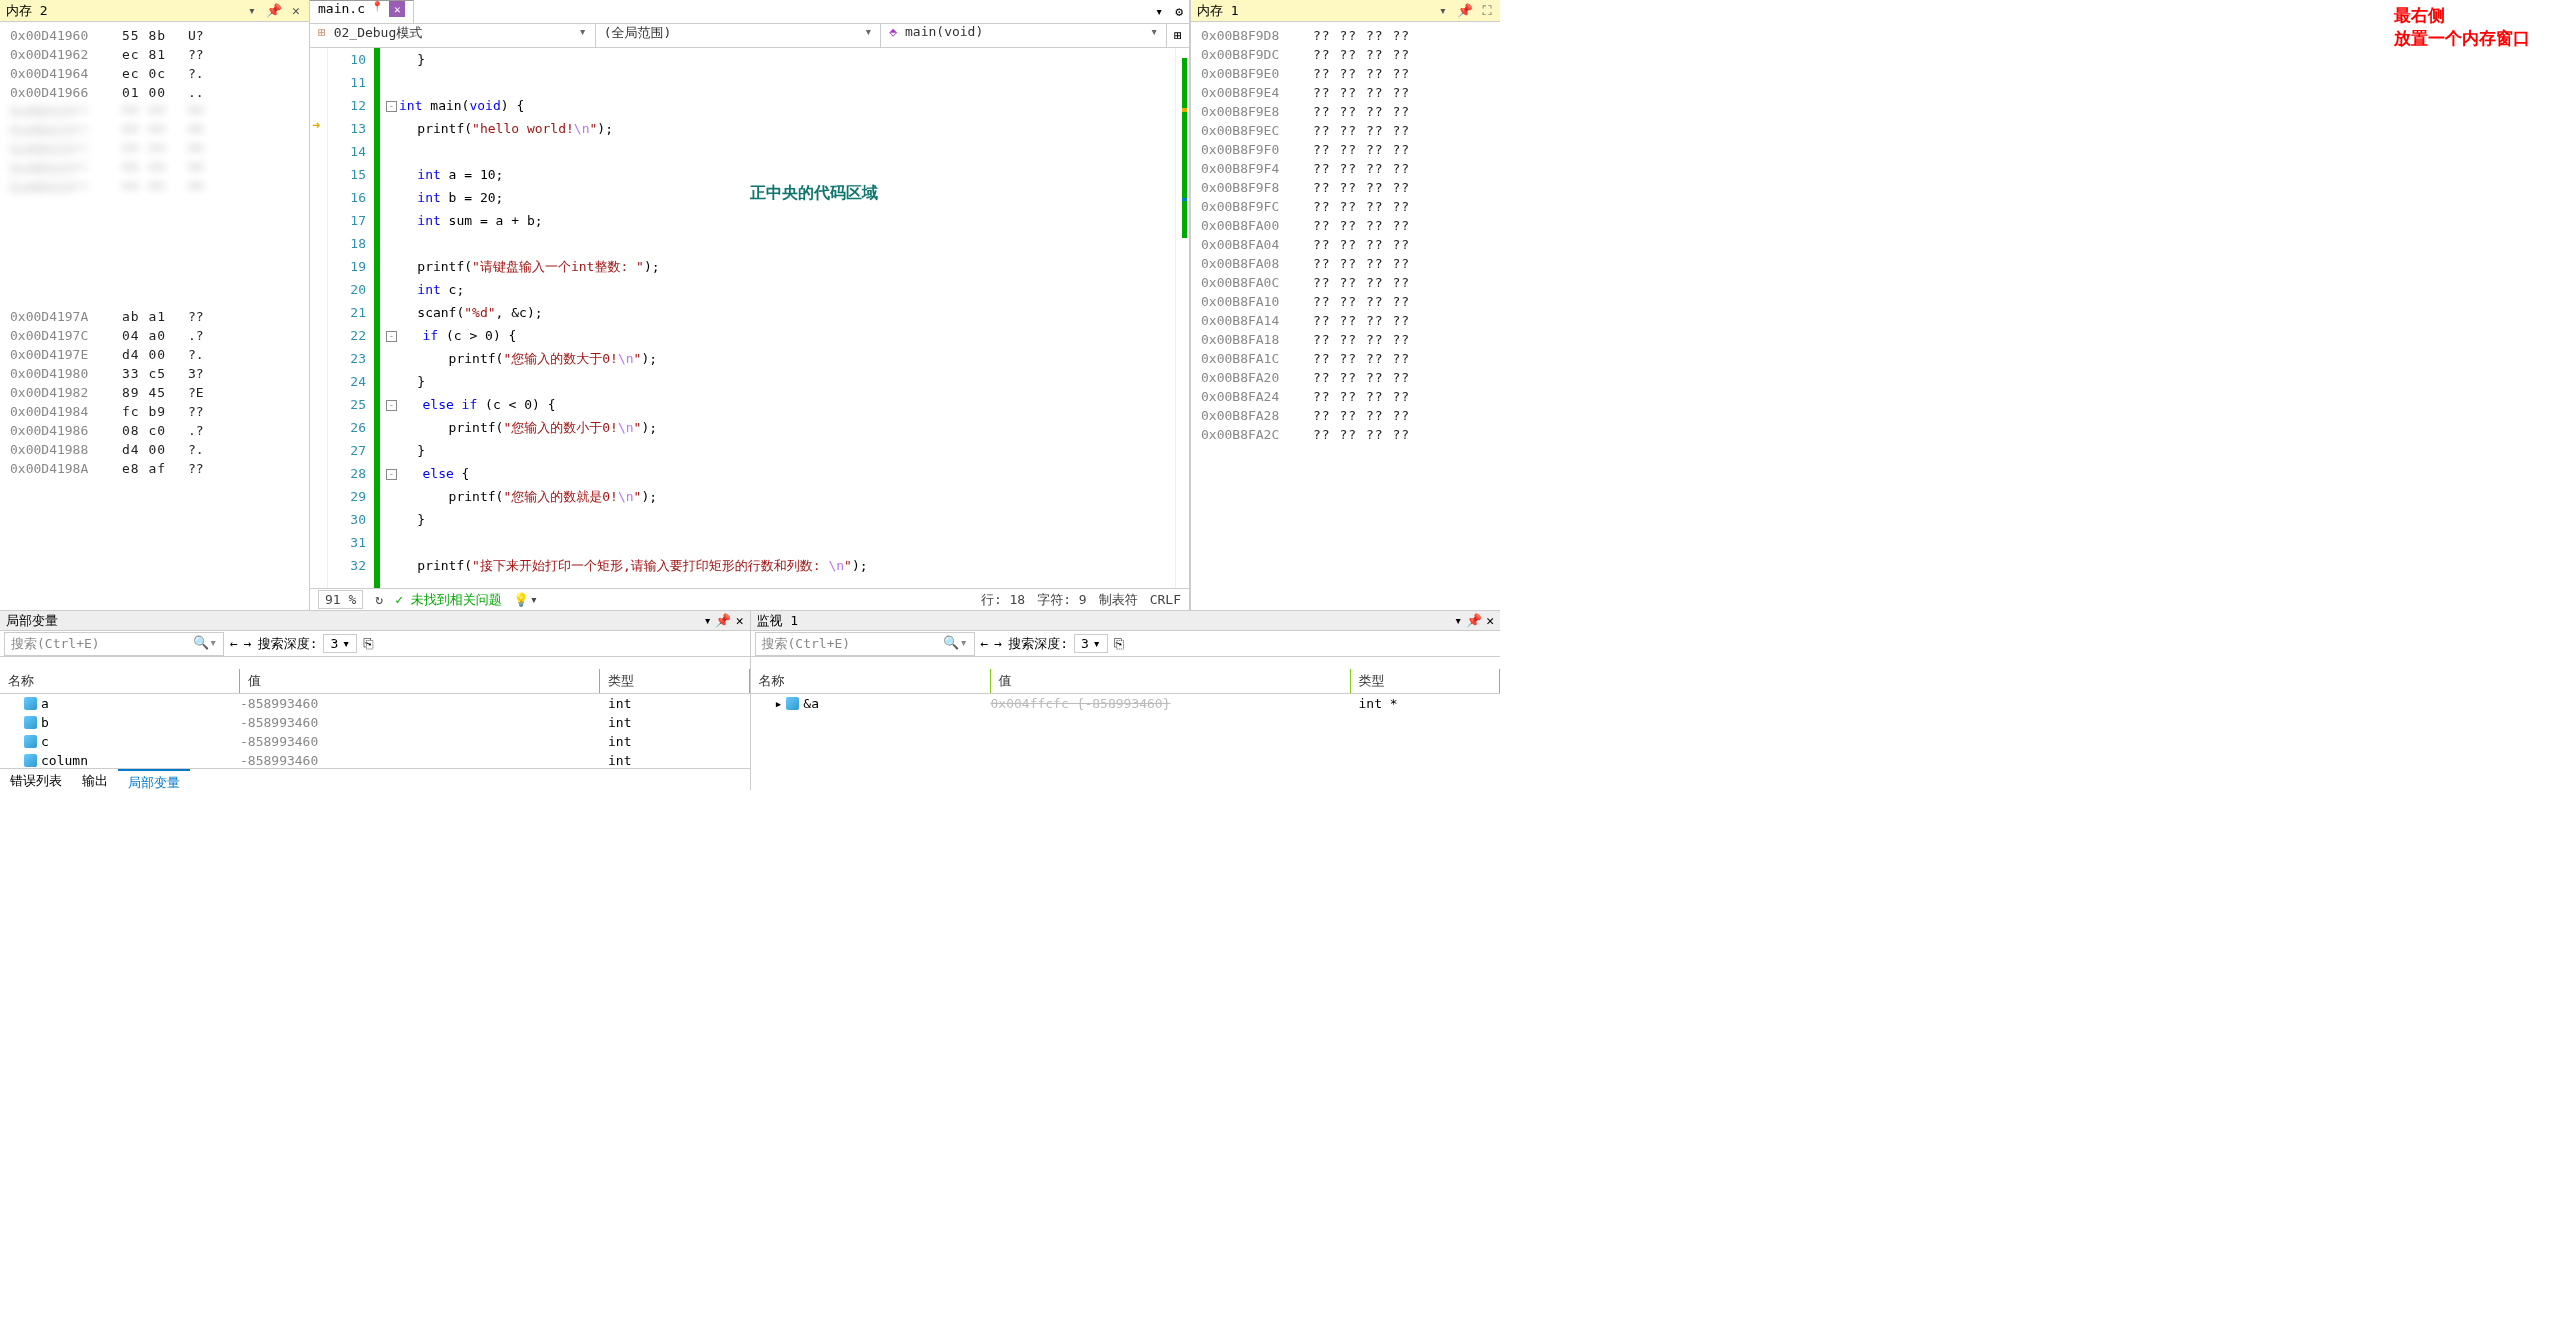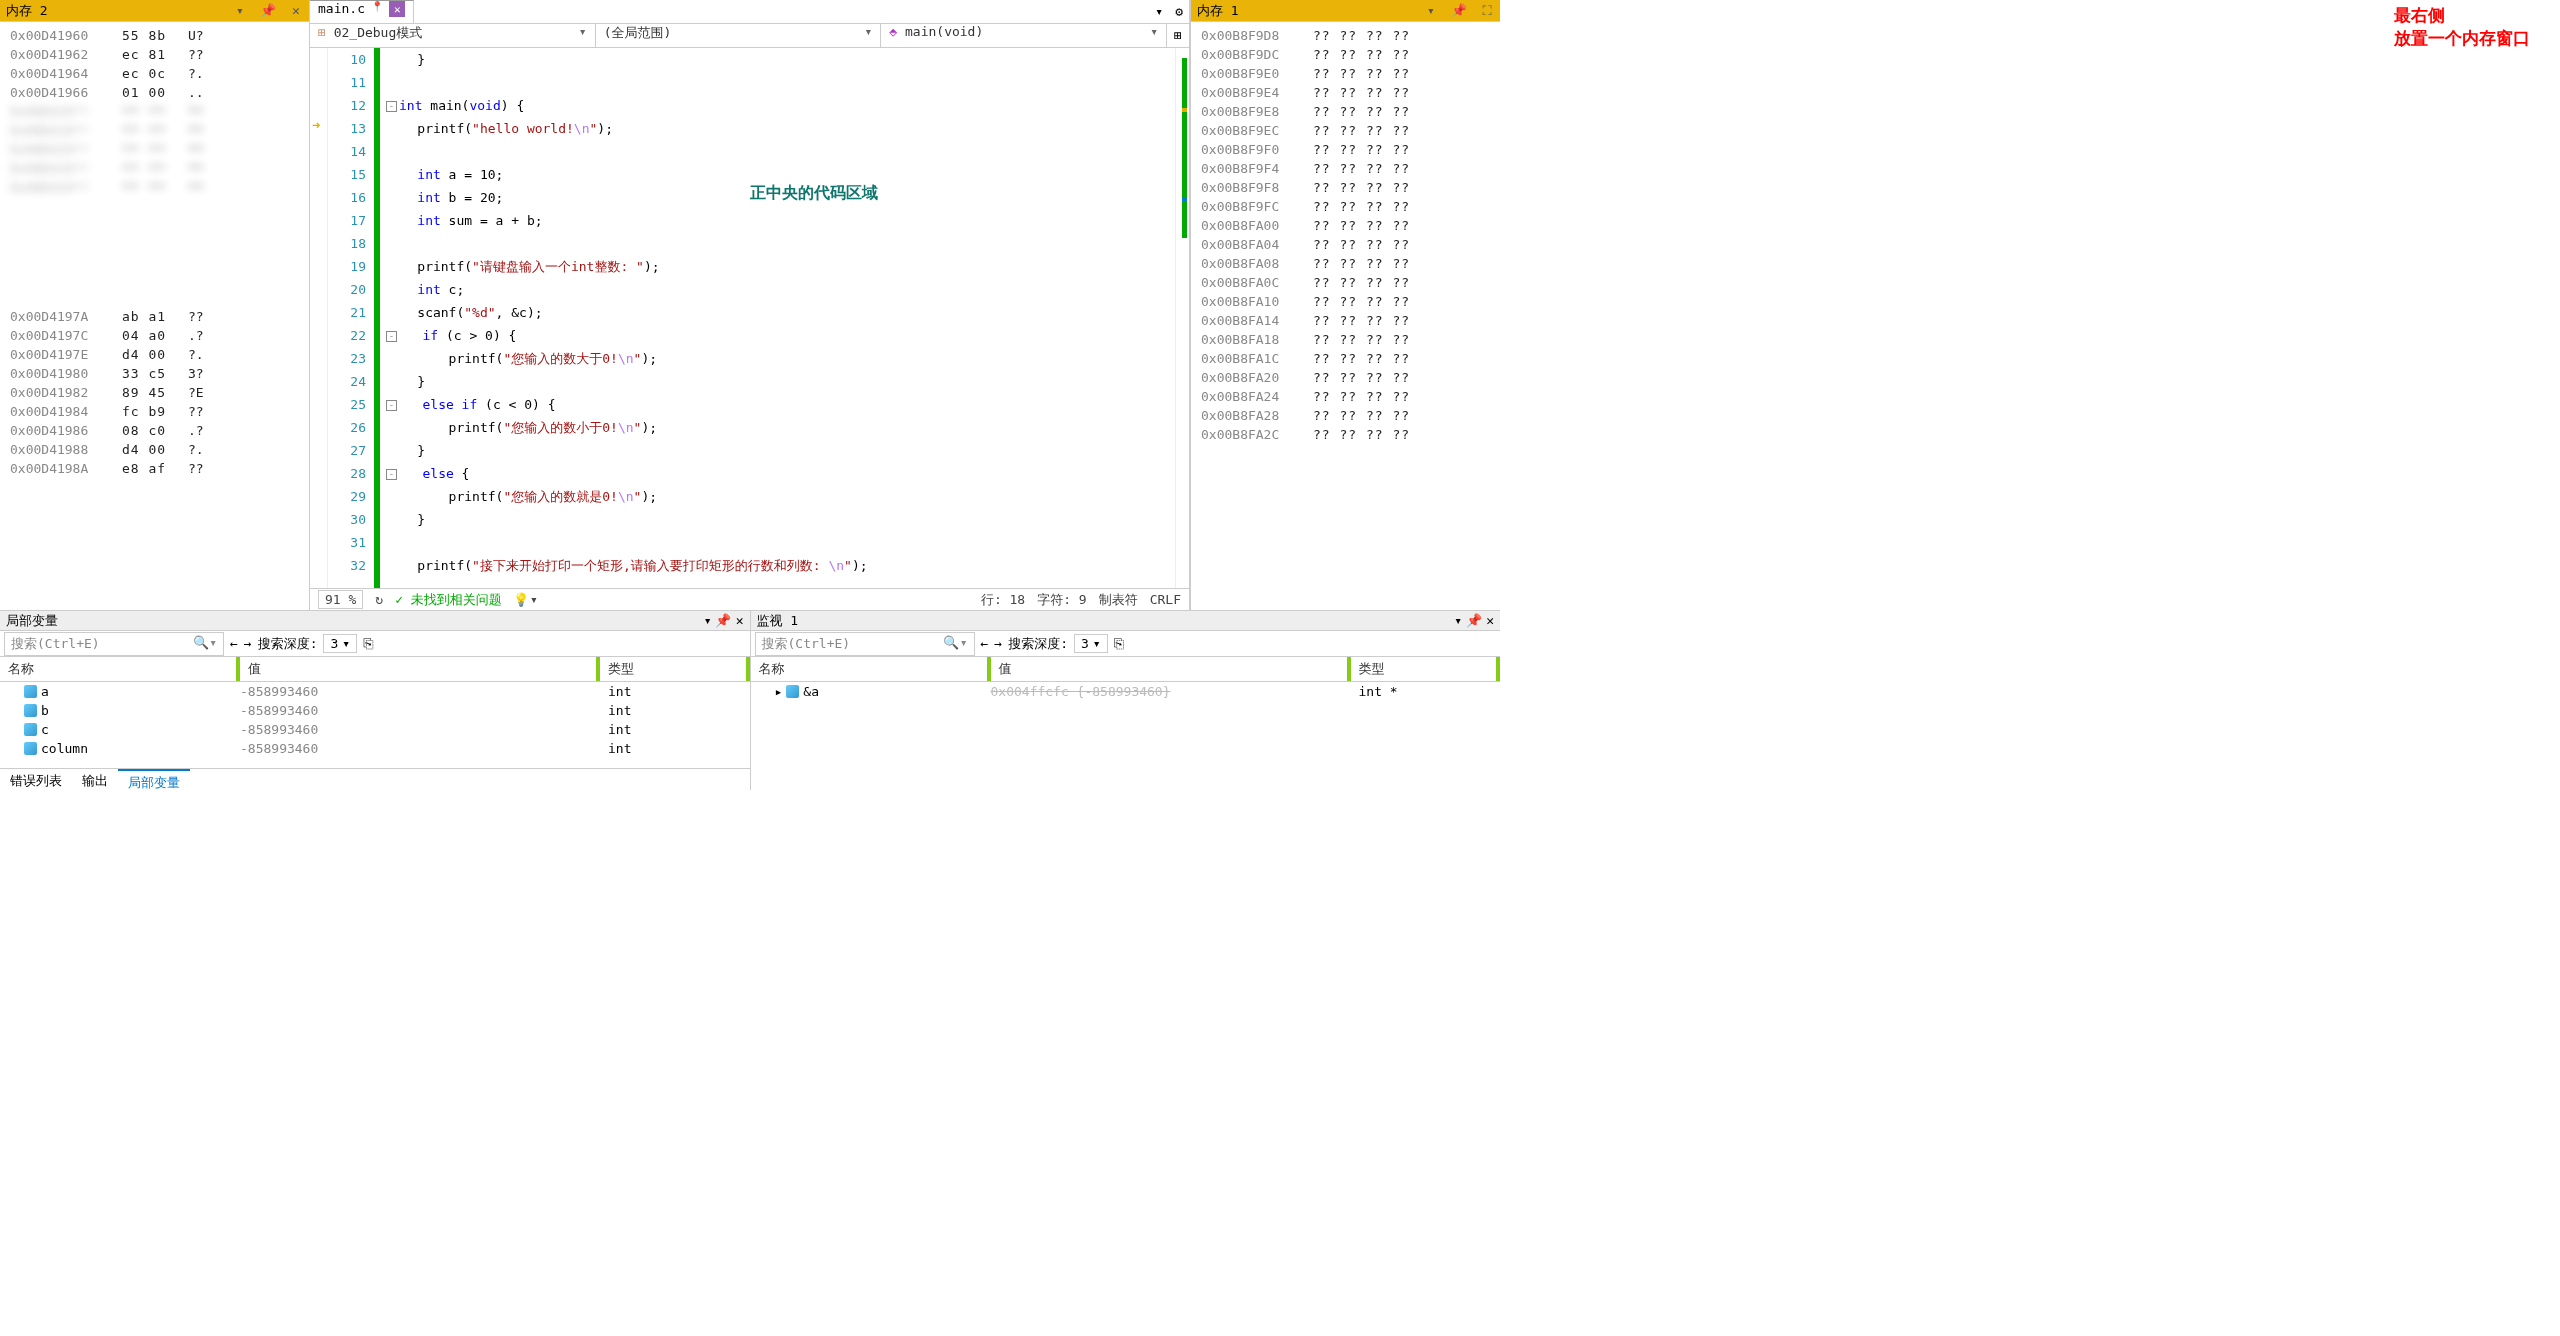--- a/index.html
+++ b/index.html
@@ -7,21 +7,21 @@
 
 body { width: 1500px; height: 790px; transform: none; display: flex; flex-direction: column; }
 
 .top-half { flex: 1; display: flex; overflow: hidden; }
 .bottom-half { height: 180px; display: flex; border-top: 1px solid #ccc; }
 
 
 .mem-panel { display: flex; flex-direction: column; border-right: 1px solid #ccc; }
 .mem-left { width: 310px; }
 .mem-right { width: 310px; border-right: none; border-left: 1px solid #ccc; }
-.panel-header { height: 22px; background: #eab308; border-bottom: 1px solid #ccc; display: flex; align-items: center; padding: 0 6px; gap: 14px; font-size: 12px; }
+.panel-header { height: 22px; background: #fef9c3; border-bottom: 1px solid #ccc; display: flex; align-items: center; padding: 0 6px; gap: 8px; font-size: 12px; }
 .panel-header .title { flex: 1; }
 .panel-header .icon { width: 14px; height: 14px; display: flex; align-items: center; justify-content: center; color: #555; cursor: pointer; }
 .mem-body { flex: 1; overflow: auto; padding: 4px 0; font-family: Consolas, monospace; font-size: 14px; position: relative; }
 .mem-row { display: flex; padding: 2px 10px; gap: 12px; }
 .mem-addr { color: #888; width: 100px; }
 .mem-hex { color: #222; width: 54px; letter-spacing: 1px; }
 .mem-ascii { color: #222; width: 30px; }
 .mem-row-r .mem-hex { width: 100px; }
 .blurry { filter: blur(4px); opacity: 0.6; }
 
@@ -64,21 +64,21 @@
 
 
 .bottom-panel { flex: 1; display: flex; flex-direction: column; border-right: 1px solid #ccc; }
 .bottom-panel:last-child { border-right: none; }
 .bp-header { height: 20px; background: #eee; border-bottom: 1px solid #ccc; display: flex; align-items: center; padding: 0 6px; gap: 4px; font-size: 12px; }
 .bp-header .title { flex: 1; }
 .bp-toolbar { height: 26px; border-bottom: 1px solid #ccc; display: flex; align-items: center; padding: 0 4px; gap: 6px; }
 .search-box { flex: 0 0 220px; border: 1px solid #ccc; padding: 2px 6px; display: flex; justify-content: space-between; color: #888; font-size: 12px; }
 .depth-sel { border: 1px solid #ccc; padding: 1px 6px; font-size: 12px; display: flex; gap: 4px; }
 .bp-cols { display: flex; border-bottom: 1px solid #ccc; font-size: 12px; color: #333; }
-.bp-cols > div { padding: 3px 8px; border-right: 4px solid #84cc16; }
+.bp-cols > div { padding: 3px 8px; border-right: 1px solid #84cc16; margin-top: 12px; }
 .col-name { width: 240px; }
 .col-val { width: 360px; }
 .col-type { flex: 1; }
 .bp-body { flex: 1; overflow: auto; position: relative; }
 .var-row { display: flex; font-size: 12px; padding: 2px 0; }
 .var-row .c1 { width: 240px; padding-left: 24px; display: flex; align-items: center; gap: 4px; }
 .var-row .c2 { width: 360px; color: #888; }
 .var-row .c3 { flex: 1; padding-left: 8px; }
 .cube { width: 13px; height: 13px; background: linear-gradient(135deg,#6cf,#39c); display: inline-block; border-radius: 2px; }
 .add-watch { font-style: italic; color: #888; font-size: 12px; padding: 4px 8px; }

